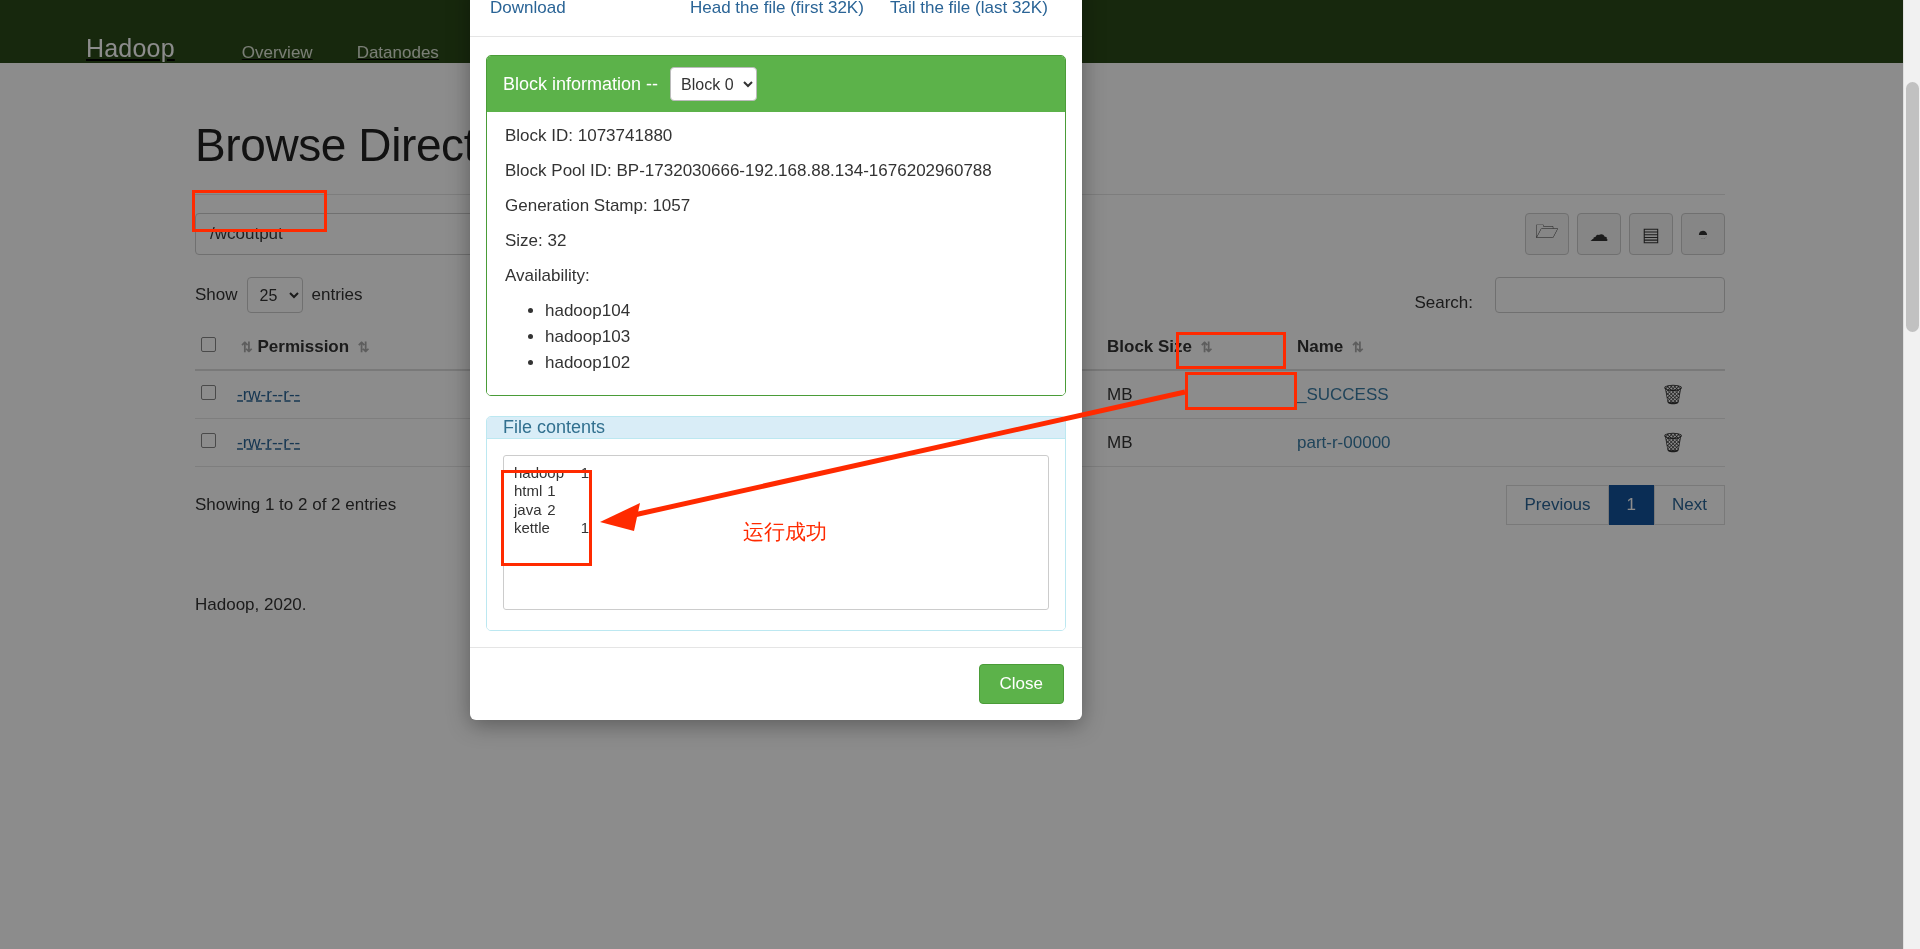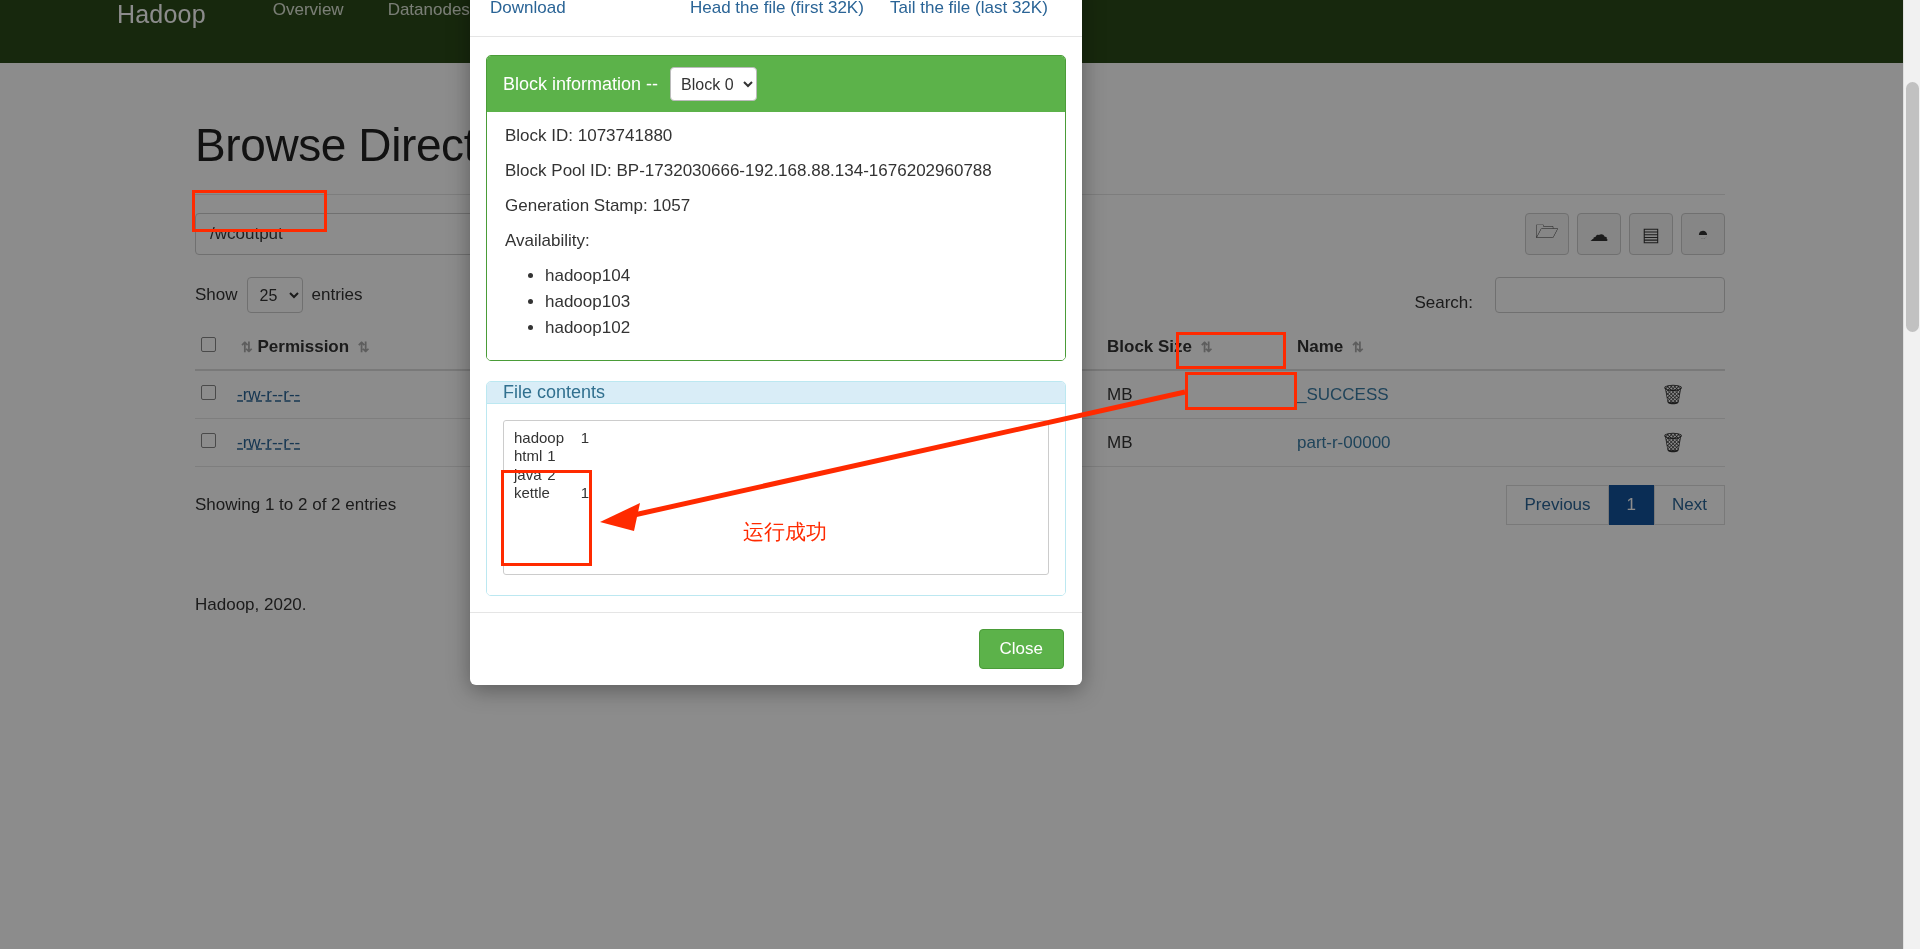--- a/index.html
+++ b/index.html
@@ -20,23 +20,24 @@
   
   .page-bg {
     position: absolute;
     inset: 0;
     background: #ffffff;
   }
   .navbar {
     height: 63px;
     background: #2b4a18;
     display: flex;
-    align-items: flex-start;
-    padding-left: 117px;
+    align-items: flex-end;
+    padding-left: 86px;
     gap: 0px;
+    text-decoration: underline;
   }
   .navbar-brand {
     color: #ffffff;
     font-size: 25px;
     margin-right: 45px;
     letter-spacing: .2px;
   }
   .nav-link {
     color: #dfe6d8;
     font-size: 17px;
@@ -456,20 +457,21 @@
         <div class="panel-green-head">
           <span>Block information --</span>
           <select class="block-select">
             <option>Block 0</option>
           </select>
         </div>
         <div class="panel-green-body">
           <p>Block ID: 1073741880</p>
           <p>Block Pool ID: BP-1732030666-192.168.88.134-1676202960788</p>
           <p>Generation Stamp: 1057</p>
+          <p>Size: 32</p>
           <p>Availability:</p>
           <ul class="avail-list">
             <li>hadoop104</li>
             <li>hadoop103</li>
             <li>hadoop102</li>
           </ul>
         </div>
       </div>
 
       <div class="panel-blue">

